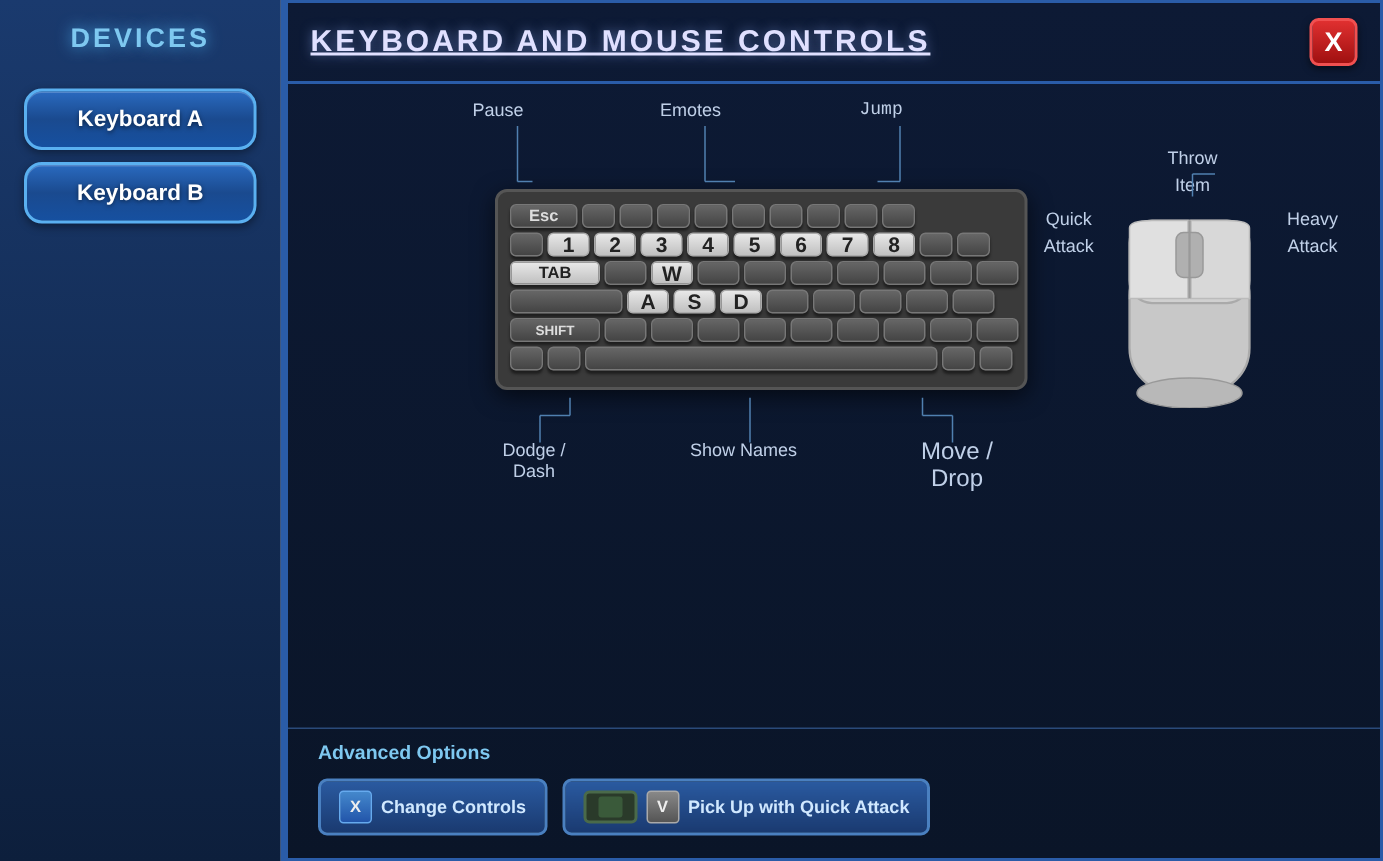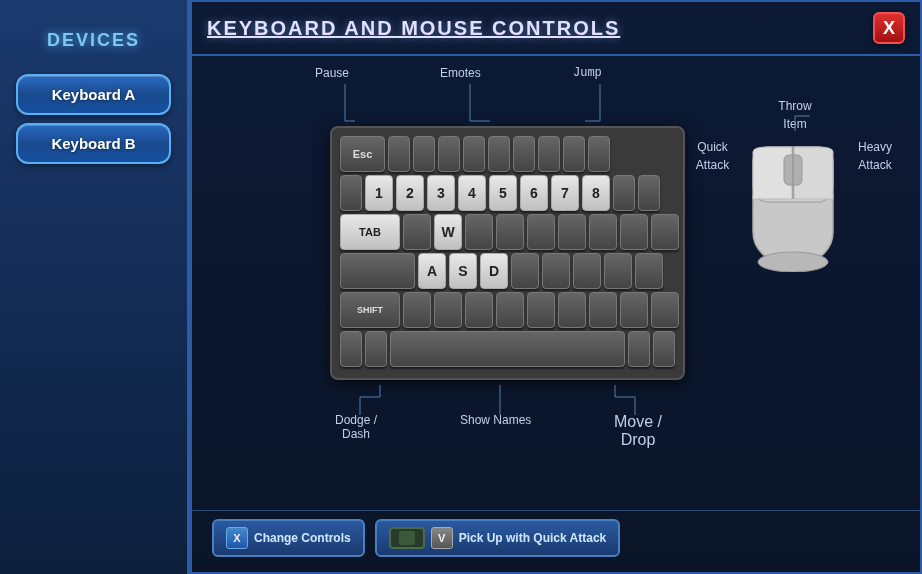--- a/index.html
+++ b/index.html
@@ -19,21 +19,21 @@
     }
 
     
     .sidebar {
       width: 190px;
       background: linear-gradient(180deg, #1a3a6e 0%, #0d1f3c 100%);
       border-right: 3px solid #2a5ca8;
       display: flex;
       flex-direction: column;
       align-items: center;
-      padding: 20px;
+      padding: 5px;
       gap: 8px;
     }
 
     .sidebar-title {
       color: #7ec8f0;
       font-size: 18px;
       font-weight: bold;
       letter-spacing: 2px;
       text-align: center;
       padding: 10px 0 15px 0;
@@ -153,21 +153,21 @@
     .key {
       background: linear-gradient(180deg, #666 0%, #444 100%);
       border: 1px solid #777;
       border-radius: 4px;
       color: #ddd;
       font-size: 9px;
       font-weight: bold;
       display: flex;
       align-items: center;
       justify-content: center;
-      height: 36px;
+      height: 16px;
       min-width: 28px;
       box-shadow: 0 2px 2px rgba(0,0,0,0.5);
     }
 
     .key.wide { min-width: 45px; }
     .key.wider { min-width: 60px; }
     .key.widest { min-width: 75px; }
     .key.highlighted {
       background: linear-gradient(180deg, #e8e8e8 0%, #c0c0c0 100%);
       color: #222;
@@ -435,20 +435,21 @@
 
           <div style="text-align:center; width:65px;">
             <span style="color:#c0d0e8; font-size:12px; white-space:pre-line;">Heavy
 Attack</span>
           </div>
         </div>
       </div>
     </div>
 
     <div class="bottom-options">
+      <div class="advanced-title">Advanced Options</div>
       <div class="options-row">
 
         <div class="option-btn">
           <div class="option-key blue-key">X</div>
           <span class="option-label">Change Controls</span>
         </div>
 
         <div class="option-btn">
           <div class="option-toggle">
             <div class="toggle-inner"></div>

